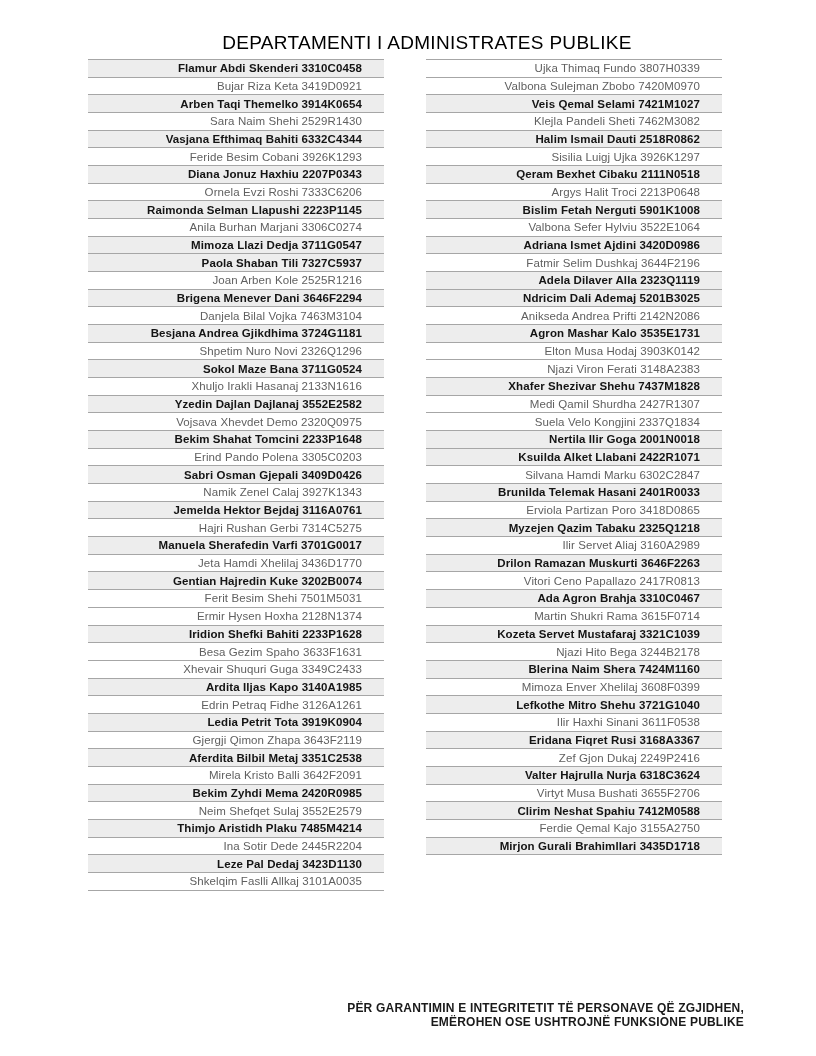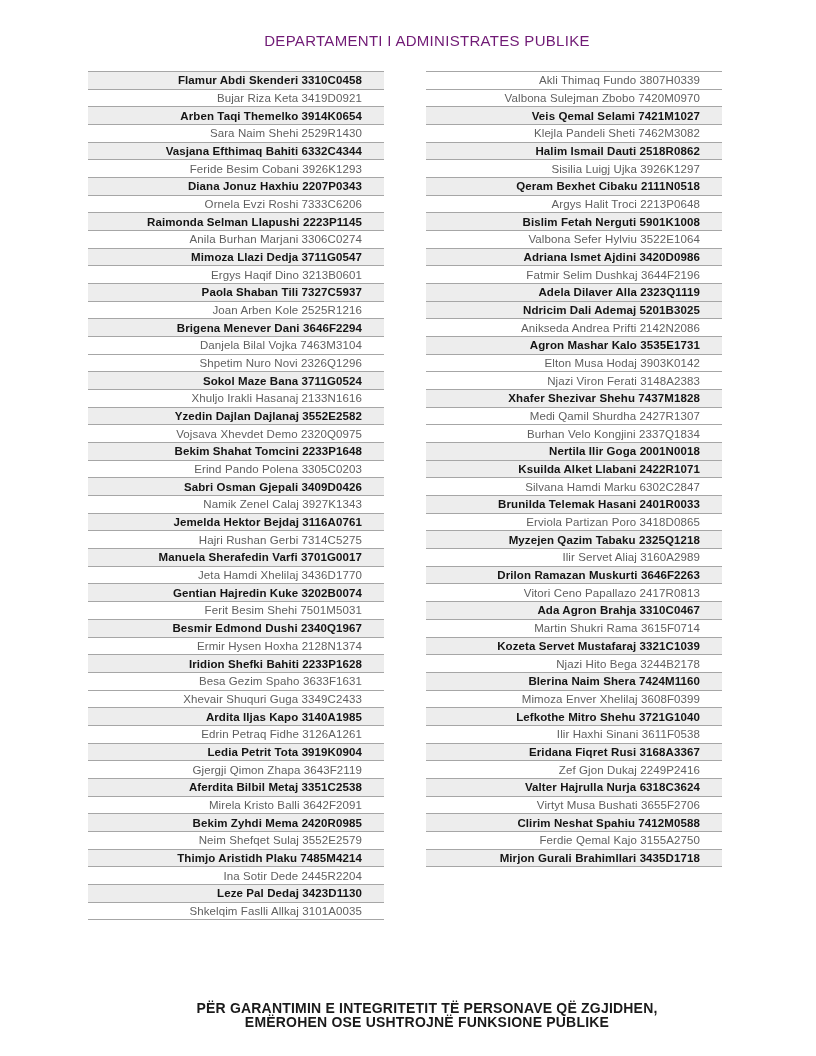--- a/index.html
+++ b/index.html
@@ -3,123 +3,122 @@
 <meta charset="utf-8">
 <style>
   html,body{margin:0;padding:0;}
   body{
     width:816px;height:1056px;background:#ffffff;position:relative;
     font-family:"Liberation Sans","DejaVu Sans",sans-serif;
     -webkit-font-smoothing:antialiased;overflow:hidden;
   }
   .title{
     position:absolute;top:32px;left:110px;width:634px;
-    text-align:center;font-size:15px;letter-spacing:.3px;
-    color:#701a75;font-weight:normal;white-space:nowrap;
+    text-align:center;font-size:19px;letter-spacing:.3px;
+    color:#000000;font-weight:normal;white-space:nowrap;
   }
   .col{
-    position:absolute;top:71px;width:296px;
+    position:absolute;top:59px;width:296px;
     border-bottom:1px solid var(--row-border,#a6a6a6);
   }
   .col-left{left:88px;}
   .col-right{left:426px;}
   .row{
     box-sizing:border-box;height:17.68px;
     border-top:1px solid var(--row-border,#a6a6a6);
     display:flex;align-items:center;justify-content:flex-end;
     padding-right:22px;font-size:11.5px;letter-spacing:.1px;
     color:var(--text-regular,#606060);white-space:nowrap;
   }
   .row.shaded{
     background:var(--row-shade,#ededed);
     color:var(--text-bold,#141414);font-weight:bold;
   }
   .footer{
     position:absolute;top:1001px;left:110px;width:634px;
-    text-align:center;font-size:14px;font-weight:bold;
+    text-align:right;font-size:12px;font-weight:bold;
     letter-spacing:.2px;line-height:14px;color:#1a1a1a;
   }
 </style>
 </head>
 <body>
 
 <div class="page">
   <div class="title">DEPARTAMENTI I ADMINISTRATES PUBLIKE</div>
   <div class="col col-left">
       <div class="row shaded">Flamur Abdi Skenderi 3310C0458</div>
       <div class="row">Bujar Riza Keta 3419D0921</div>
       <div class="row shaded">Arben Taqi Themelko 3914K0654</div>
       <div class="row">Sara Naim Shehi 2529R1430</div>
       <div class="row shaded">Vasjana Efthimaq Bahiti 6332C4344</div>
       <div class="row">Feride Besim Cobani 3926K1293</div>
       <div class="row shaded">Diana Jonuz Haxhiu 2207P0343</div>
       <div class="row">Ornela Evzi Roshi 7333C6206</div>
       <div class="row shaded">Raimonda Selman Llapushi 2223P1145</div>
       <div class="row">Anila Burhan Marjani 3306C0274</div>
       <div class="row shaded">Mimoza Llazi Dedja 3711G0547</div>
-      <div class="row">Ergys Haqif Dino 3213B0601</div>
       <div class="row shaded">Paola Shaban Tili 7327C5937</div>
       <div class="row">Joan Arben Kole 2525R1216</div>
       <div class="row shaded">Brigena Menever Dani 3646F2294</div>
       <div class="row">Danjela Bilal Vojka 7463M3104</div>
+      <div class="row shaded">Besjana Andrea Gjikdhima 3724G1181</div>
       <div class="row">Shpetim Nuro Novi 2326Q1296</div>
       <div class="row shaded">Sokol Maze Bana 3711G0524</div>
       <div class="row">Xhuljo Irakli Hasanaj 2133N1616</div>
       <div class="row shaded">Yzedin Dajlan Dajlanaj 3552E2582</div>
       <div class="row">Vojsava Xhevdet Demo 2320Q0975</div>
       <div class="row shaded">Bekim Shahat Tomcini 2233P1648</div>
       <div class="row">Erind Pando Polena 3305C0203</div>
       <div class="row shaded">Sabri Osman Gjepali 3409D0426</div>
       <div class="row">Namik Zenel Calaj 3927K1343</div>
       <div class="row shaded">Jemelda Hektor Bejdaj 3116A0761</div>
       <div class="row">Hajri Rushan Gerbi 7314C5275</div>
       <div class="row shaded">Manuela Sherafedin Varfi 3701G0017</div>
       <div class="row">Jeta Hamdi Xhelilaj 3436D1770</div>
       <div class="row shaded">Gentian Hajredin Kuke 3202B0074</div>
       <div class="row">Ferit Besim Shehi 7501M5031</div>
-      <div class="row shaded">Besmir Edmond Dushi 2340Q1967</div>
       <div class="row">Ermir Hysen Hoxha 2128N1374</div>
       <div class="row shaded">Iridion Shefki Bahiti 2233P1628</div>
       <div class="row">Besa Gezim Spaho 3633F1631</div>
       <div class="row">Xhevair Shuquri Guga 3349C2433</div>
       <div class="row shaded">Ardita Iljas Kapo 3140A1985</div>
       <div class="row">Edrin Petraq Fidhe 3126A1261</div>
       <div class="row shaded">Ledia Petrit Tota 3919K0904</div>
       <div class="row">Gjergji Qimon Zhapa 3643F2119</div>
       <div class="row shaded">Aferdita Bilbil Metaj 3351C2538</div>
       <div class="row">Mirela Kristo Balli 3642F2091</div>
       <div class="row shaded">Bekim Zyhdi Mema 2420R0985</div>
       <div class="row">Neim Shefqet Sulaj 3552E2579</div>
       <div class="row shaded">Thimjo Aristidh Plaku 7485M4214</div>
       <div class="row">Ina Sotir Dede 2445R2204</div>
       <div class="row shaded">Leze Pal Dedaj 3423D1130</div>
       <div class="row">Shkelqim Faslli Allkaj 3101A0035</div>
     </div>
   <div class="col col-right">
-      <div class="row">Akli Thimaq Fundo 3807H0339</div>
+      <div class="row">Ujka Thimaq Fundo 3807H0339</div>
       <div class="row">Valbona Sulejman Zbobo 7420M0970</div>
       <div class="row shaded">Veis Qemal Selami 7421M1027</div>
       <div class="row">Klejla Pandeli Sheti 7462M3082</div>
       <div class="row shaded">Halim Ismail Dauti 2518R0862</div>
       <div class="row">Sisilia Luigj Ujka 3926K1297</div>
       <div class="row shaded">Qeram Bexhet Cibaku 2111N0518</div>
       <div class="row">Argys Halit Troci 2213P0648</div>
       <div class="row shaded">Bislim Fetah Nerguti 5901K1008</div>
       <div class="row">Valbona Sefer Hylviu 3522E1064</div>
       <div class="row shaded">Adriana Ismet Ajdini 3420D0986</div>
       <div class="row">Fatmir Selim Dushkaj 3644F2196</div>
       <div class="row shaded">Adela Dilaver Alla 2323Q1119</div>
       <div class="row shaded">Ndricim Dali Ademaj 5201B3025</div>
       <div class="row">Anikseda Andrea Prifti 2142N2086</div>
       <div class="row shaded">Agron Mashar Kalo 3535E1731</div>
       <div class="row">Elton Musa Hodaj 3903K0142</div>
       <div class="row">Njazi Viron Ferati 3148A2383</div>
       <div class="row shaded">Xhafer Shezivar Shehu 7437M1828</div>
       <div class="row">Medi Qamil Shurdha 2427R1307</div>
-      <div class="row">Burhan Velo Kongjini 2337Q1834</div>
+      <div class="row">Suela Velo Kongjini 2337Q1834</div>
       <div class="row shaded">Nertila Ilir Goga 2001N0018</div>
       <div class="row shaded">Ksuilda Alket Llabani 2422R1071</div>
       <div class="row">Silvana Hamdi Marku 6302C2847</div>
       <div class="row shaded">Brunilda Telemak Hasani 2401R0033</div>
       <div class="row">Erviola Partizan Poro 3418D0865</div>
       <div class="row shaded">Myzejen Qazim Tabaku 2325Q1218</div>
       <div class="row">Ilir Servet Aliaj 3160A2989</div>
       <div class="row shaded">Drilon Ramazan Muskurti 3646F2263</div>
       <div class="row">Vitori Ceno Papallazo 2417R0813</div>
       <div class="row shaded">Ada Agron Brahja 3310C0467</div>

